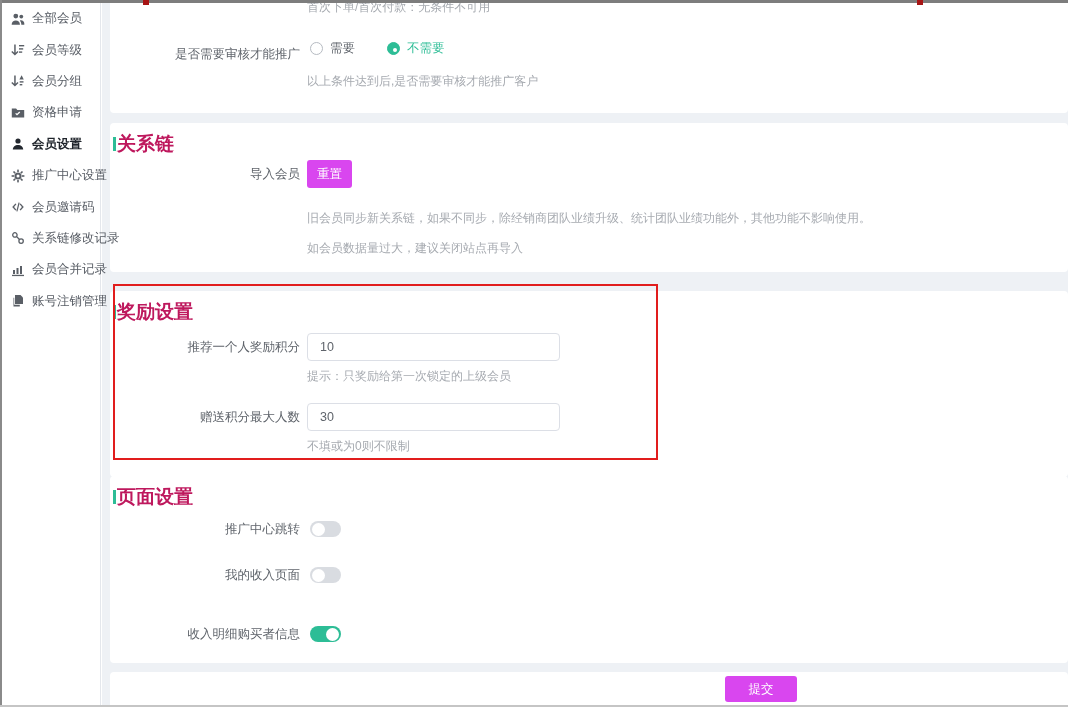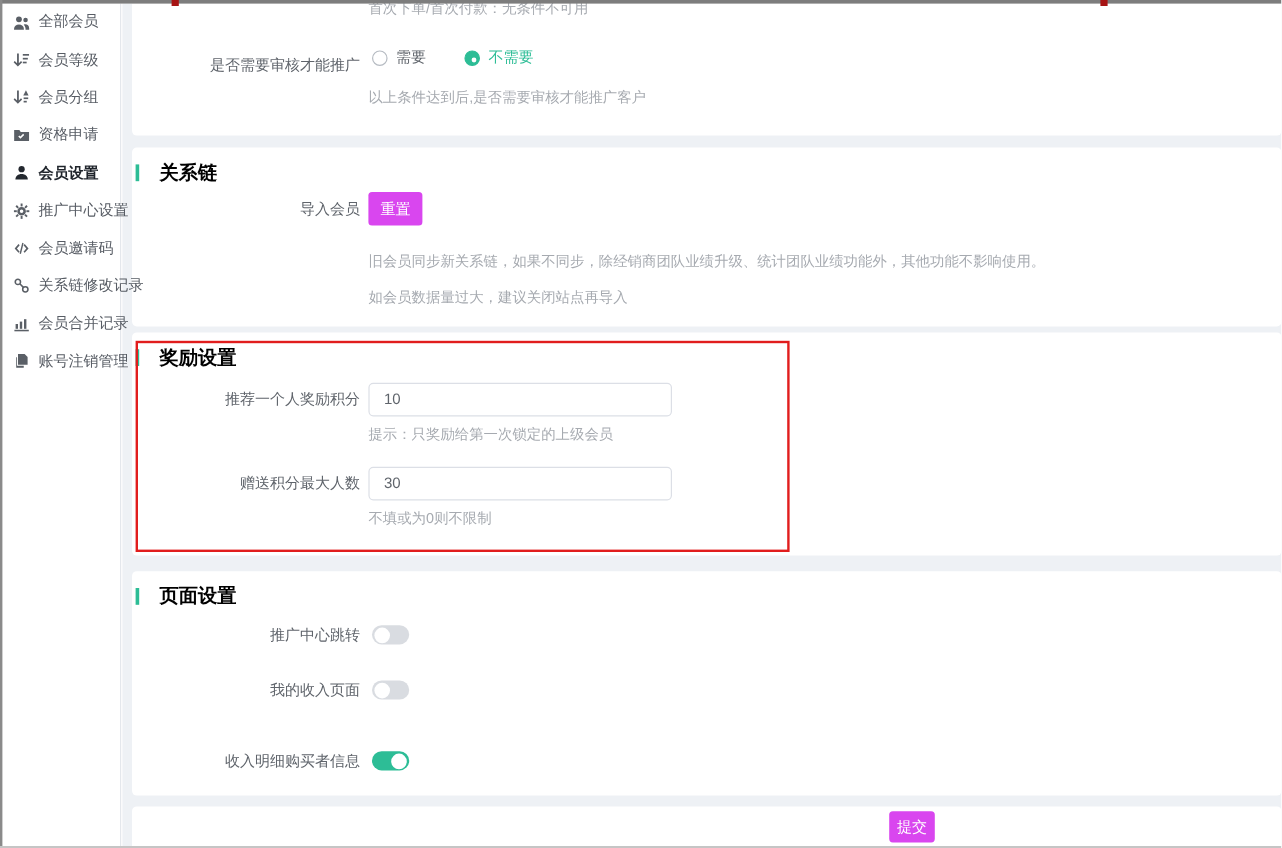--- a/index.html
+++ b/index.html
@@ -23,41 +23,41 @@
   .side-item .icn { width:14px; height:14px; flex:0 0 14px; display:inline-flex; color:#5a5f66; }
   .side-item .icn svg { width:14px; height:14px; }
   .side-item.active { color:#1f242b; font-weight:bold; }
   .side-item.active .icn { color:#23282f; }
 
   
   .main { position:absolute; left:102px; top:3px; width:966px; height:702px; background:#eef1f5; }
   .card { position:absolute; left:8px; right:0; background:#fff; border-radius:4px; }
   .card1 { top:0;   height:110px; border-radius:0 0 4px 4px; }
   .card2 { top:120px; height:149px; }
-  .card3 { top:274px; height:186px; }
+  .card3 { top:288px; height:186px; }
   .card4 { top:473px; height:187px; }
   .card5 { top:669px; height:36px; border-radius:4px 4px 0 0; }
 
   .sec-title { position:absolute; left:0; top:14px; display:flex; align-items:center; height:14px; }
   .sec-title .bar { width:3px; height:14px; background:#2dbd96; margin-left:3px; }
-  .sec-title .txt { margin-left:17px; font-size:16px; font-weight:bold; color:#000000; }
+  .sec-title .txt { margin-left:1px; font-size:19px; font-weight:bold; color:#be185d; }
 
   .row { position:absolute; left:0; right:0; height:28px; }
   .row .lbl { position:absolute; left:0; top:0; width:190px; height:28px; line-height:28px;
               text-align:right; font-size:12.5px; color:#5f646b; }
   .hint { position:absolute; left:197px; font-size:12px; color:#a6aab0; line-height:14px; white-space:nowrap; }
 
   .txt-input { position:absolute; left:197px; top:0; width:253px; height:28px; border:1px solid #dcdfe6;
                border-radius:4px; padding:0 12px; font-size:12.5px; color:#5f646b; outline:none;
                font-family:"Liberation Sans","DejaVu Sans",sans-serif; background:#fff; }
 
   .btn { border:none; border-radius:3px; background:#d946ef; color:#fff; font-size:12.5px;
          cursor:pointer; font-family:"Liberation Sans","DejaVu Sans",sans-serif; }
   .btn-reset  { position:absolute; left:197px; top:0; width:45px; height:28px; }
-  .btn-submit { position:absolute; left:615px; top:4px; width:38px; height:26px;margin-left:16px; }
+  .btn-submit { position:absolute; left:615px; top:4px; width:72px; height:26px; }
 
   
   .radio-group { position:absolute; left:200px; top:0; height:28px; display:flex; align-items:flex-start; gap:32px; }
   .radio-opt { display:flex; align-items:center; gap:7px; cursor:pointer; font-size:12.5px; color:#5f646b; }
   .radio-dot { width:13px; height:13px; border-radius:50%; border:1px solid #b6bbc2; background:#fff; position:relative; }
   .radio-opt.sel { color:#2dbd96; }
   .radio-opt.sel .radio-dot { background:#2dbd96; border-color:#2dbd96; }
   .radio-opt.sel .radio-dot::after { content:""; position:absolute; left:4.5px; top:4.5px; width:4px; height:4px;
                                      border-radius:50%; background:#fff; }
 

